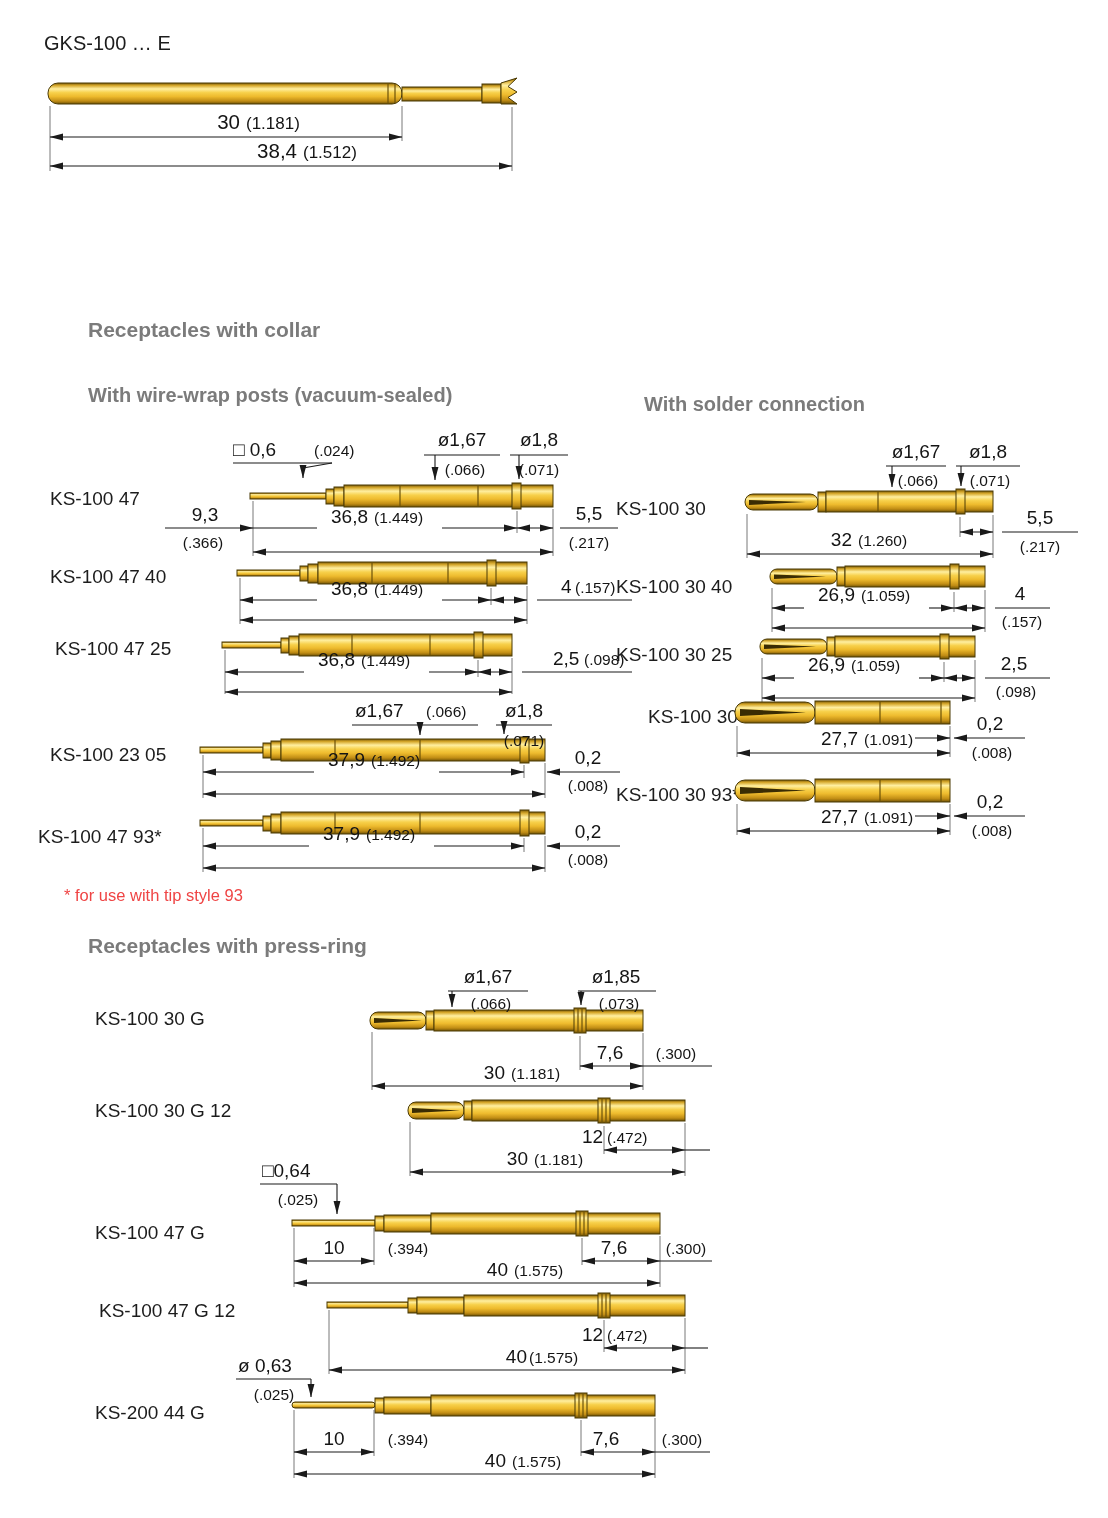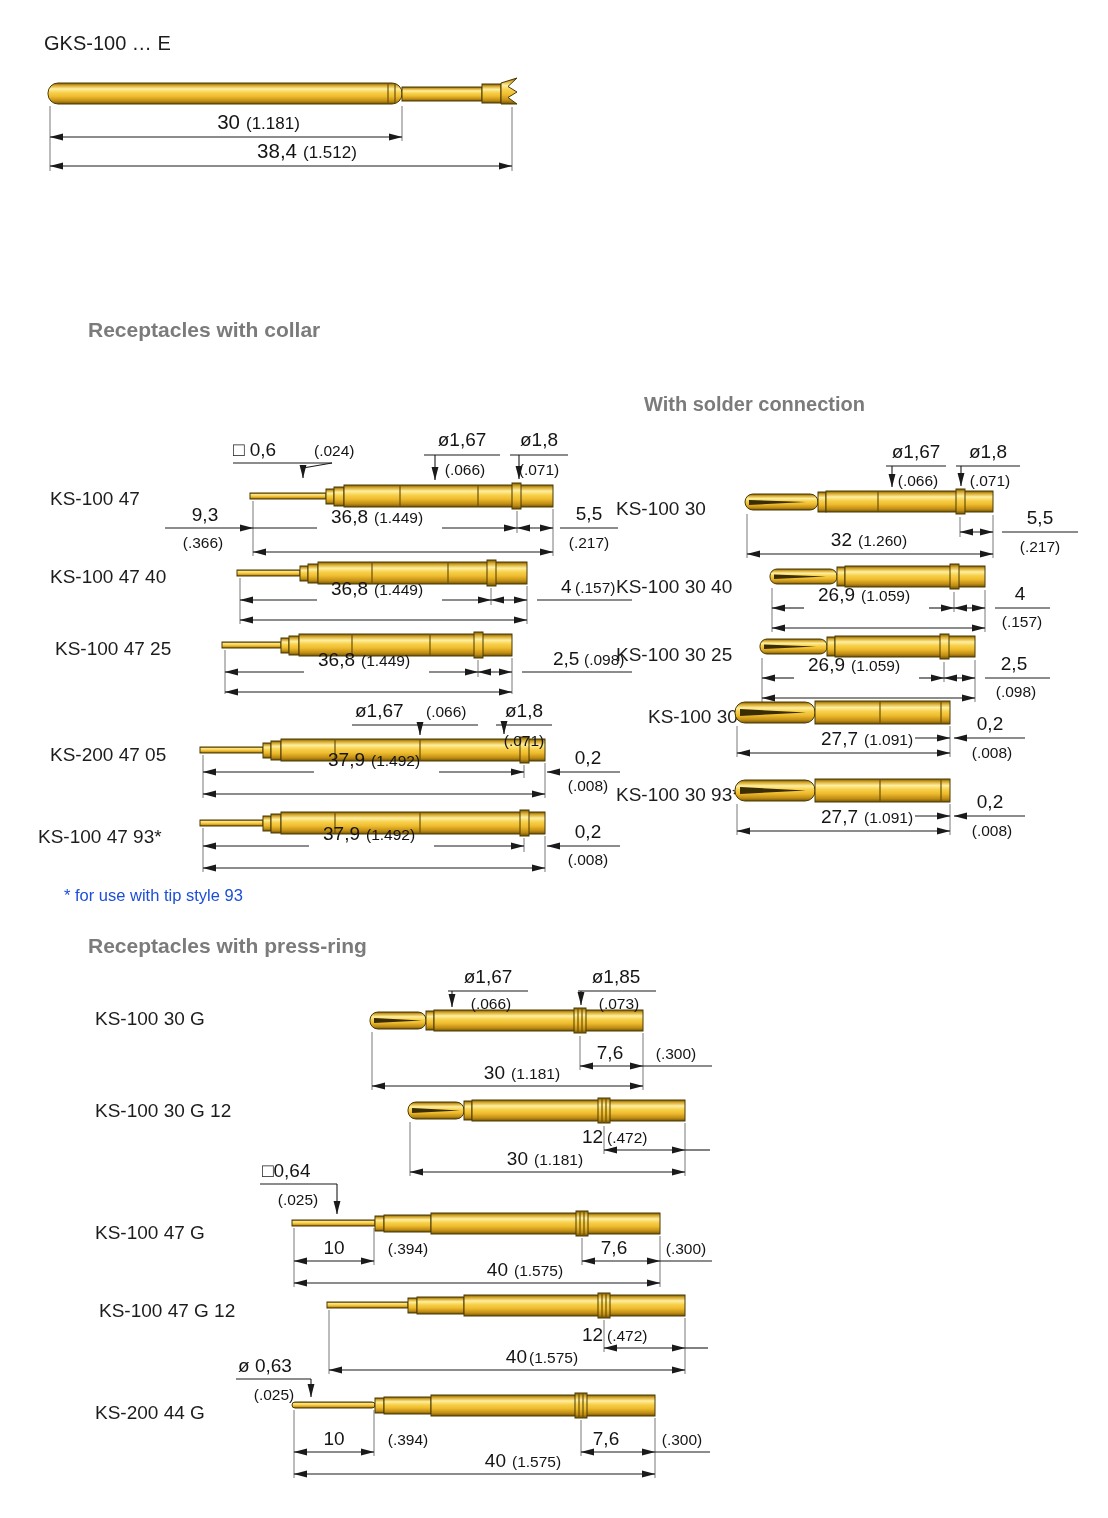--- a/index.html
+++ b/index.html
@@ -1,48 +1,49 @@
 <!DOCTYPE html>
 <html><head>
 <meta charset="utf-8">
 <style>
   html,body{margin:0;padding:0;background:#ffffff;}
   .page{position:relative;width:1108px;height:1518px;background:#ffffff;
         font-family:"Liberation Sans",sans-serif;overflow:hidden;}
   .h1{position:absolute;font-weight:bold;font-size:21px;color:#7b7b7b;white-space:nowrap;}
   .h2{position:absolute;font-weight:bold;font-size:20px;color:#7b7b7b;white-space:nowrap;}
   .lbl{position:absolute;font-size:19px;color:#1c1c1c;white-space:nowrap;}
-  .fn{position:absolute;font-size:16.5px;color:#1d4ed8;white-space:nowrap;}
+  .fn{position:absolute;font-size:16.5px;color:#ef4444;white-space:nowrap;}
   svg.art{position:absolute;left:0;top:0;}
   .tm{font-size:19px;fill:#141414;font-family:"Liberation Sans",sans-serif;}
   .ti{font-size:15.5px;fill:#141414;font-family:"Liberation Sans",sans-serif;}
   .big{font-size:20.5px;} .bigi{font-size:17px;}
   .mid{text-anchor:middle;} .end{text-anchor:end;}
   .gold{fill:url(#gold);stroke:#4a3a05;stroke-width:1;}
   .dim{stroke:#1a1a1a;stroke-width:1.1;fill:none;}
   .ext{stroke:#6a6a6a;stroke-width:0.9;fill:none;}
   .seg{stroke:#6b5107;stroke-width:1.2;}
   .slot{fill:#3a2c03;stroke:none;}
 </style>
 </head>
 <body>
 
 <div class="page">
 
   <div class="lbl" style="left:44px;top:32px;font-size:20px;">GKS-100 … E</div>
 
   <div class="h1" style="left:88px;top:318px;">Receptacles with collar</div>
+  <div class="h2" style="left:88px;top:384px;">With wire-wrap posts (vacuum-sealed)</div>
   <div class="h2" style="left:644px;top:393px;">With solder connection</div>
   <div class="fn" style="left:64px;top:886px;">* for use with tip style 93</div>
   <div class="h1" style="left:88px;top:934px;">Receptacles with press-ring</div>
 
   <div class="lbl" style="left:50px;top:488px;">KS-100 47</div>
   <div class="lbl" style="left:50px;top:566px;text-align:right;">KS-100 47 40</div>
   <div class="lbl" style="left:55px;top:638px;">KS-100 47 25</div>
-  <div class="lbl" style="left:50px;top:744px;">KS-200 47 05</div>
+  <div class="lbl" style="left:50px;top:744px;">KS-100 23 05</div>
   <div class="lbl" style="left:38px;top:826px;">KS-100 47 93*</div>
 
   <div class="lbl" style="left:616px;top:498px;">KS-100 30</div>
   <div class="lbl" style="left:616px;top:576px;">KS-100 30 40</div>
   <div class="lbl" style="left:616px;top:644px;">KS-100 30 25</div>
   <div class="lbl" style="left:616px;top:706px;margin-left:32px;">KS-100 30 05</div>
   <div class="lbl" style="left:616px;top:784px;">KS-100 30 93*</div>
 
   <div class="lbl" style="left:95px;top:1008px;">KS-100 30 G</div>
   <div class="lbl" style="left:95px;top:1100px;">KS-100 30 G 12</div>

